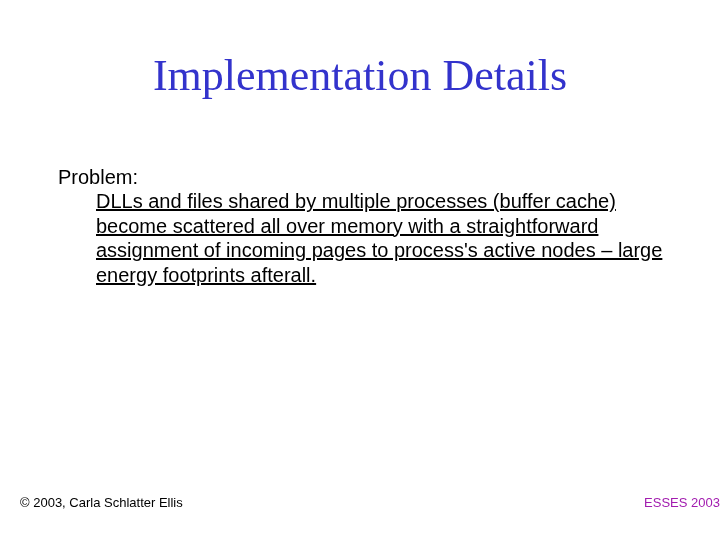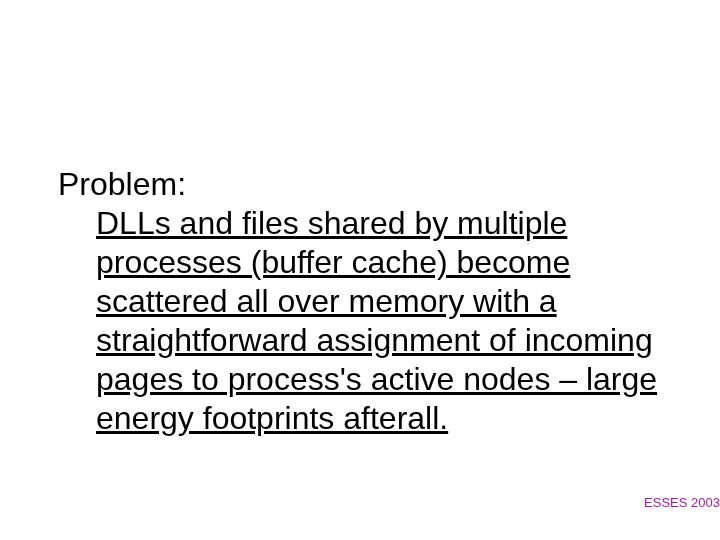--- a/index.html
+++ b/index.html
@@ -27,21 +27,21 @@
     font-size: 44px;
     color: #3333cc;
     line-height: 1.1;
   }
   .body {
     position: absolute;
     top: 165px;
     left: 58px;
     width: 610px;
     color: #000000;
-    font-size: 32px;
+    font-size: 20px;
     line-height: 1.22;
   }
   .problem-label {
     display: block;
   }
   .problem-text {
     display: block;
     padding-left: 38px;
     text-decoration: underline;
   }
@@ -59,20 +59,22 @@
     width: 720px;
     text-align: right;
     font-size: 13px;
     color: #a21caf;
   }
 </style>
 </head>
 <body>
 
 <div class="slide">
+  <div class="title">Implementation Details</div>
 
   <div class="body">
     <span class="problem-label">Problem:</span>
     <span class="problem-text">DLLs and files shared by multiple processes (buffer cache) become scattered all over memory with a straightforward assignment of incoming pages to process's active nodes – large energy footprints afterall.</span>
   </div>
 
+  <div class="footer-left">© 2003, Carla Schlatter Ellis</div>
   <div class="footer-center">ESSES 2003</div>
 </div>
 
 </body></html>

